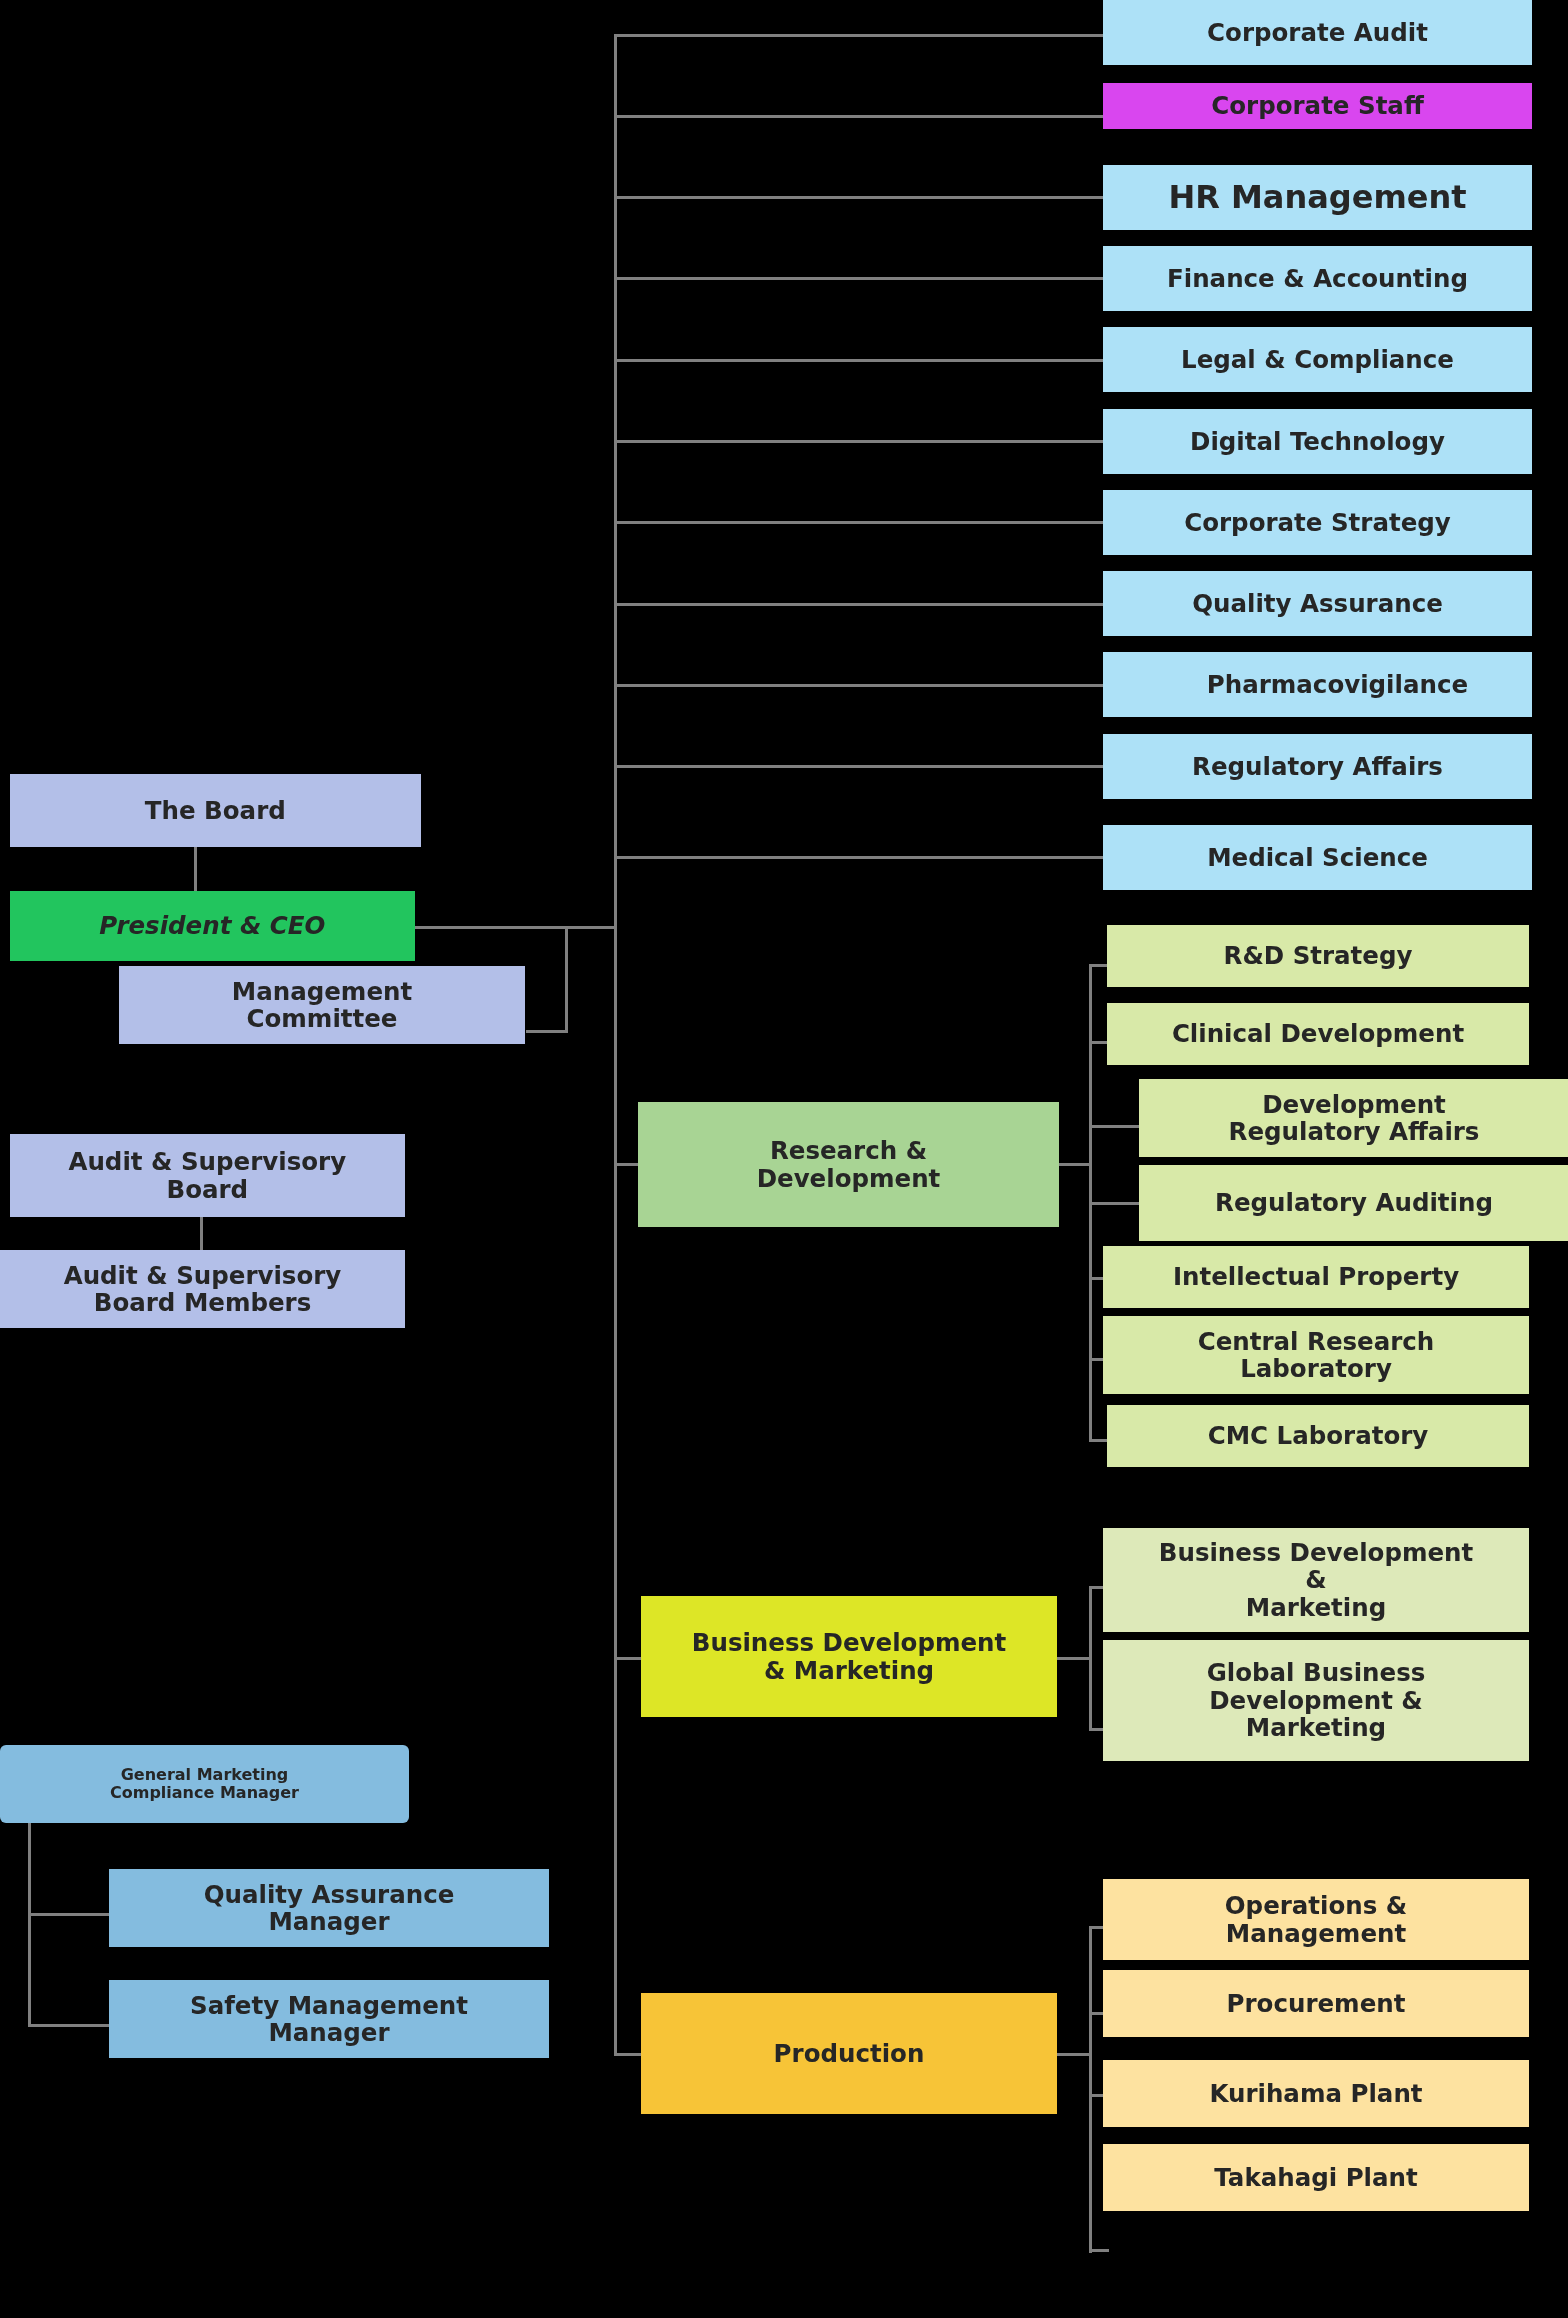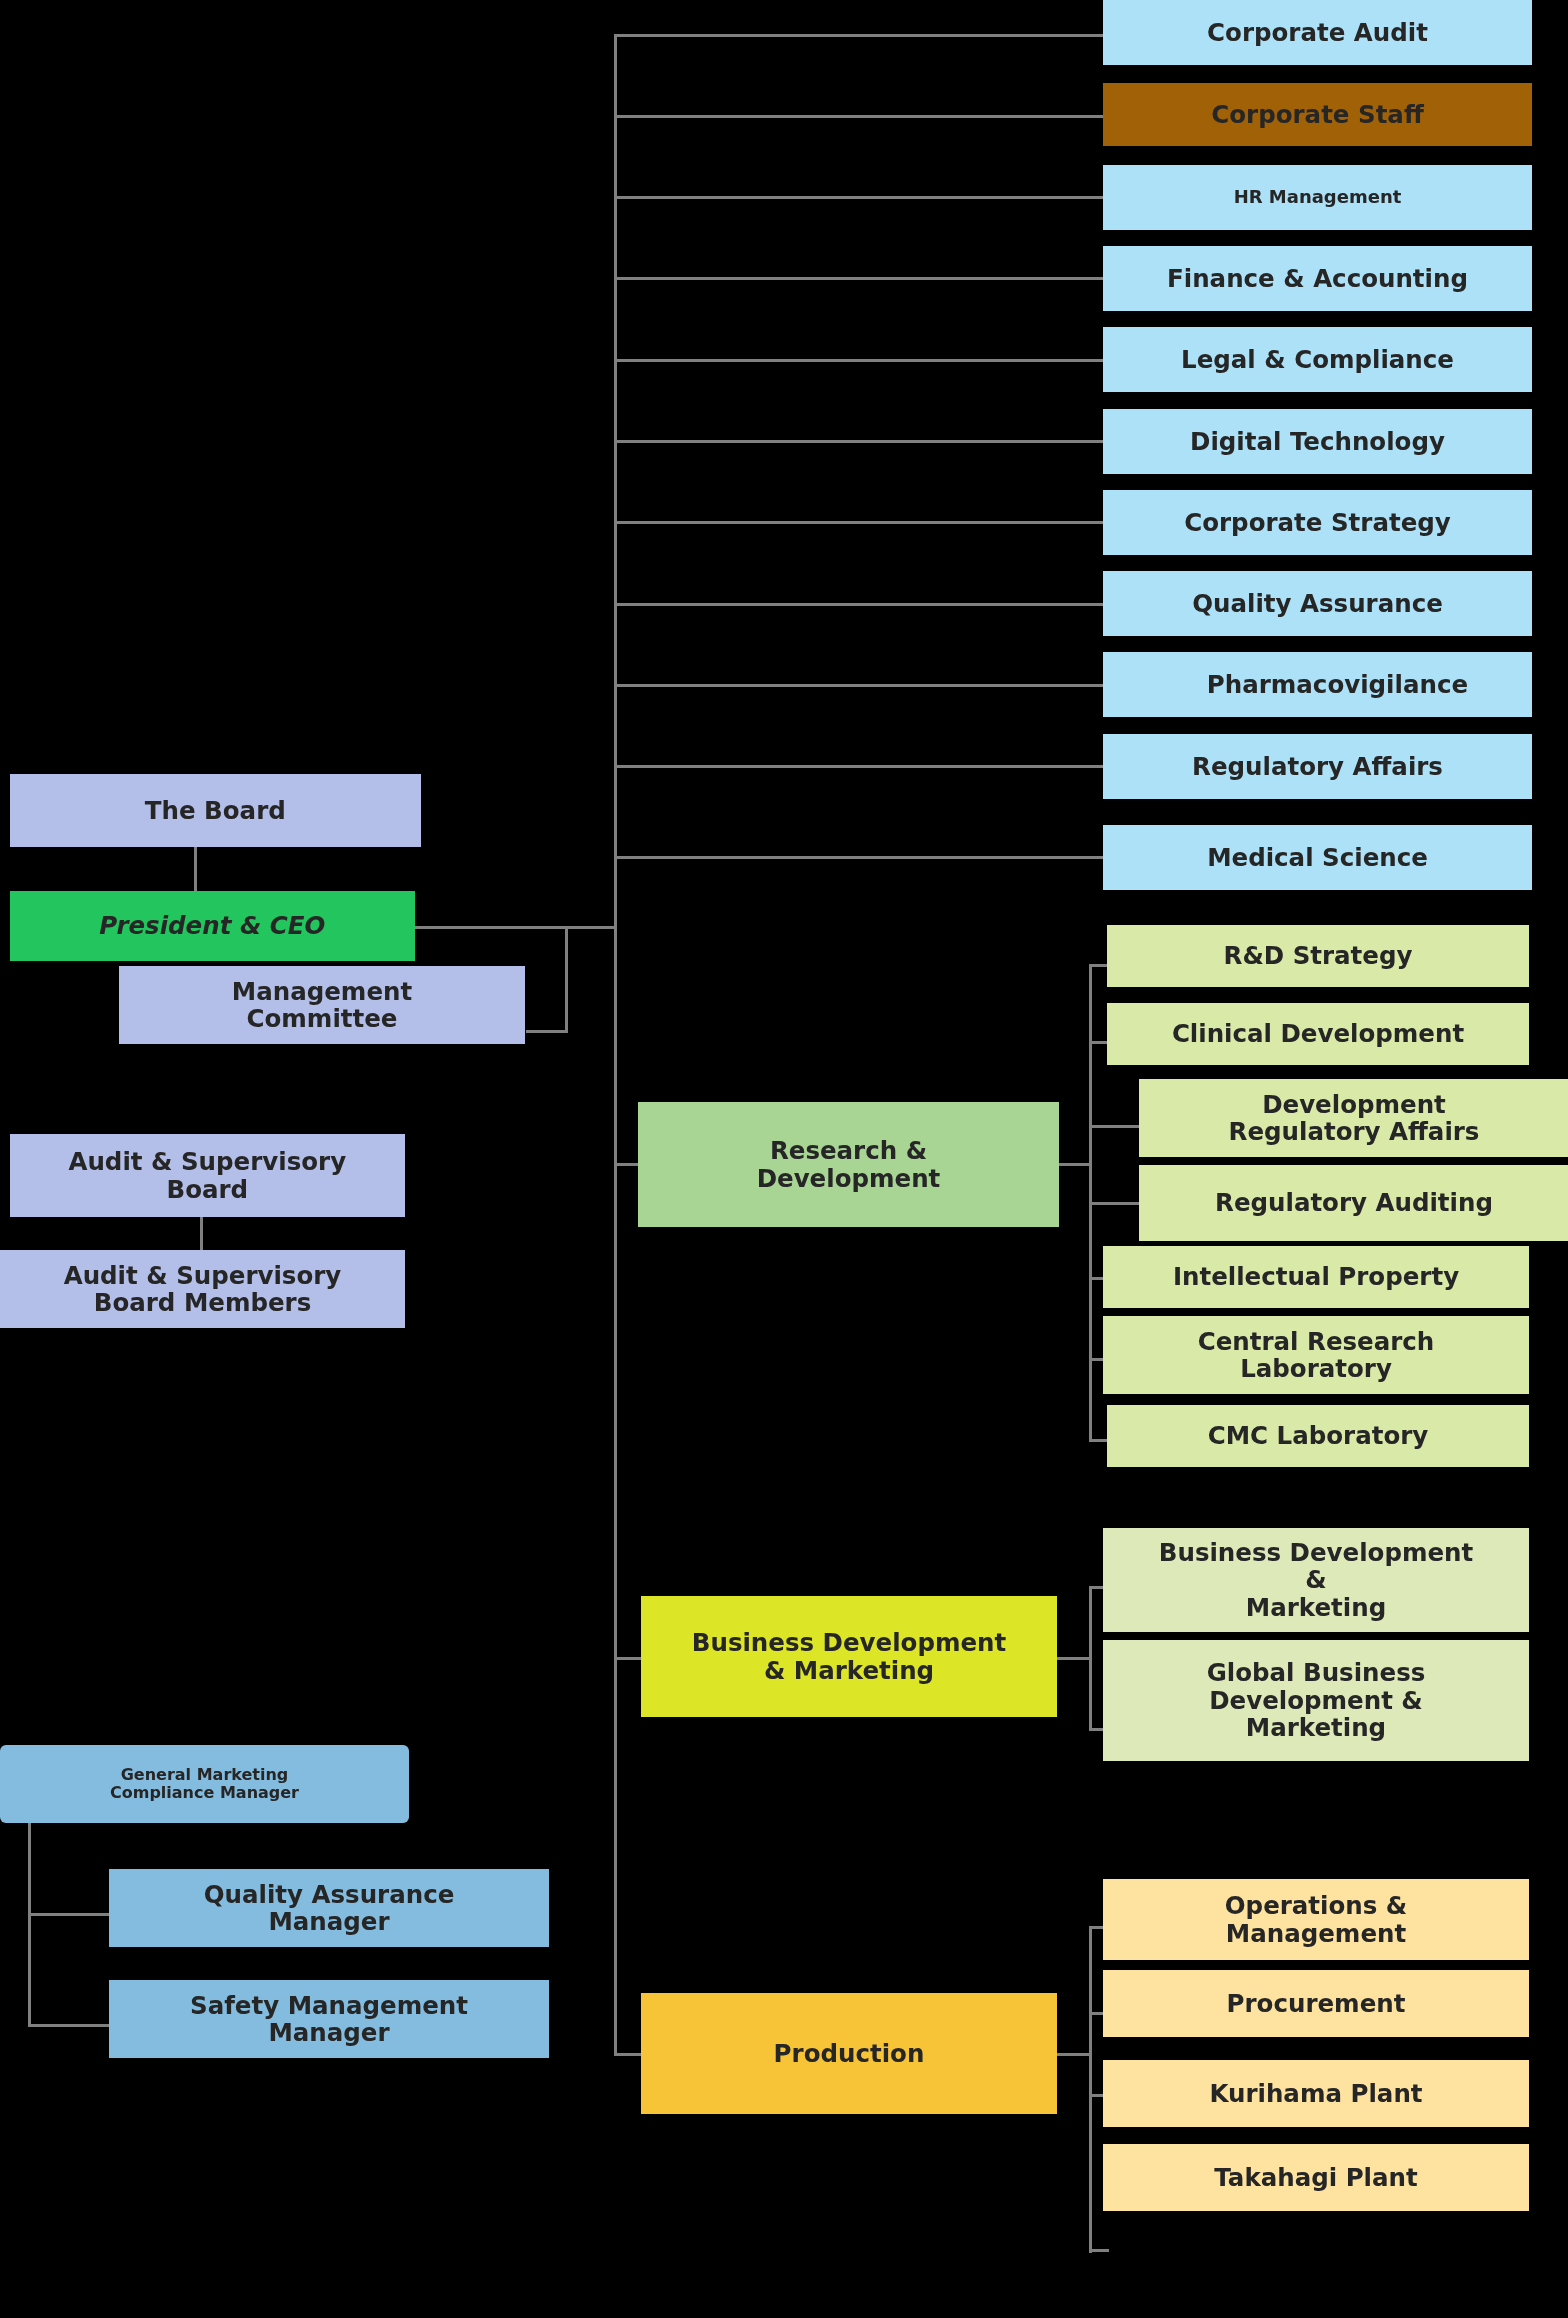--- a/index.html
+++ b/index.html
@@ -100,22 +100,22 @@
   <div class="node" style="left:119px; top:966px; width:406px; height:78px; background:#b3bfe8; font-size:24.5px;">Management
 Committee</div>
 
   <div class="node" style="left:9.8px; top:1134px; width:395px; height:83px; background:#b3bfe8; font-size:24.5px;">Audit &amp; Supervisory
 Board</div>
 
   <div class="node" style="left:0px; top:1250px; width:405px; height:78px; background:#b3bfe8; font-size:24.5px;">Audit &amp; Supervisory
 Board Members</div>
 
   <div class="node" style="left:1103px; top:0px; width:429px; height:65px; background:#ade1f7; font-size:24.5px;">Corporate Audit</div>
-  <div class="node" style="left:1103px; top:83px; width:429px; height:63px; background:#a16207; font-size:24.5px;">Corporate Staff</div>
-  <div class="node" style="left:1103px; top:165px; width:429px; height:65px; background:#ade1f7; font-size:18px;">HR Management</div>
+  <div class="node" style="left:1103px; top:83px; width:429px; height:46px; background:#d946ef; font-size:24.5px;">Corporate Staff</div>
+  <div class="node" style="left:1103px; top:165px; width:429px; height:65px; background:#ade1f7; font-size:32px;">HR Management</div>
   <div class="node" style="left:1103px; top:246px; width:429px; height:65px; background:#ade1f7; font-size:24.5px;">Finance &amp; Accounting</div>
   <div class="node" style="left:1103px; top:327px; width:429px; height:65px; background:#ade1f7; font-size:24.5px;">Legal &amp; Compliance</div>
   <div class="node" style="left:1103px; top:409px; width:429px; height:65px; background:#ade1f7; font-size:24.5px;">Digital Technology</div>
   <div class="node" style="left:1103px; top:490px; width:429px; height:65px; background:#ade1f7; font-size:24.5px;text-align:right;">Corporate Strategy</div>
   <div class="node" style="left:1103px; top:571px; width:429px; height:65px; background:#ade1f7; font-size:24.5px;">Quality Assurance</div>
   <div class="node" style="left:1103px; top:652px; width:429px; height:65px; background:#ade1f7; font-size:24.5px;padding-left:44px;">Pharmacovigilance</div>
   <div class="node" style="left:1103px; top:734px; width:429px; height:65px; background:#ade1f7; font-size:24.5px;">Regulatory Affairs</div>
   <div class="node" style="left:1103px; top:825px; width:429px; height:65px; background:#ade1f7; font-size:24.5px;">Medical Science</div>
 
   <div class="node" style="left:638px; top:1102px; width:421px; height:125px; background:#a8d494; font-size:24.5px;">Research &amp;

